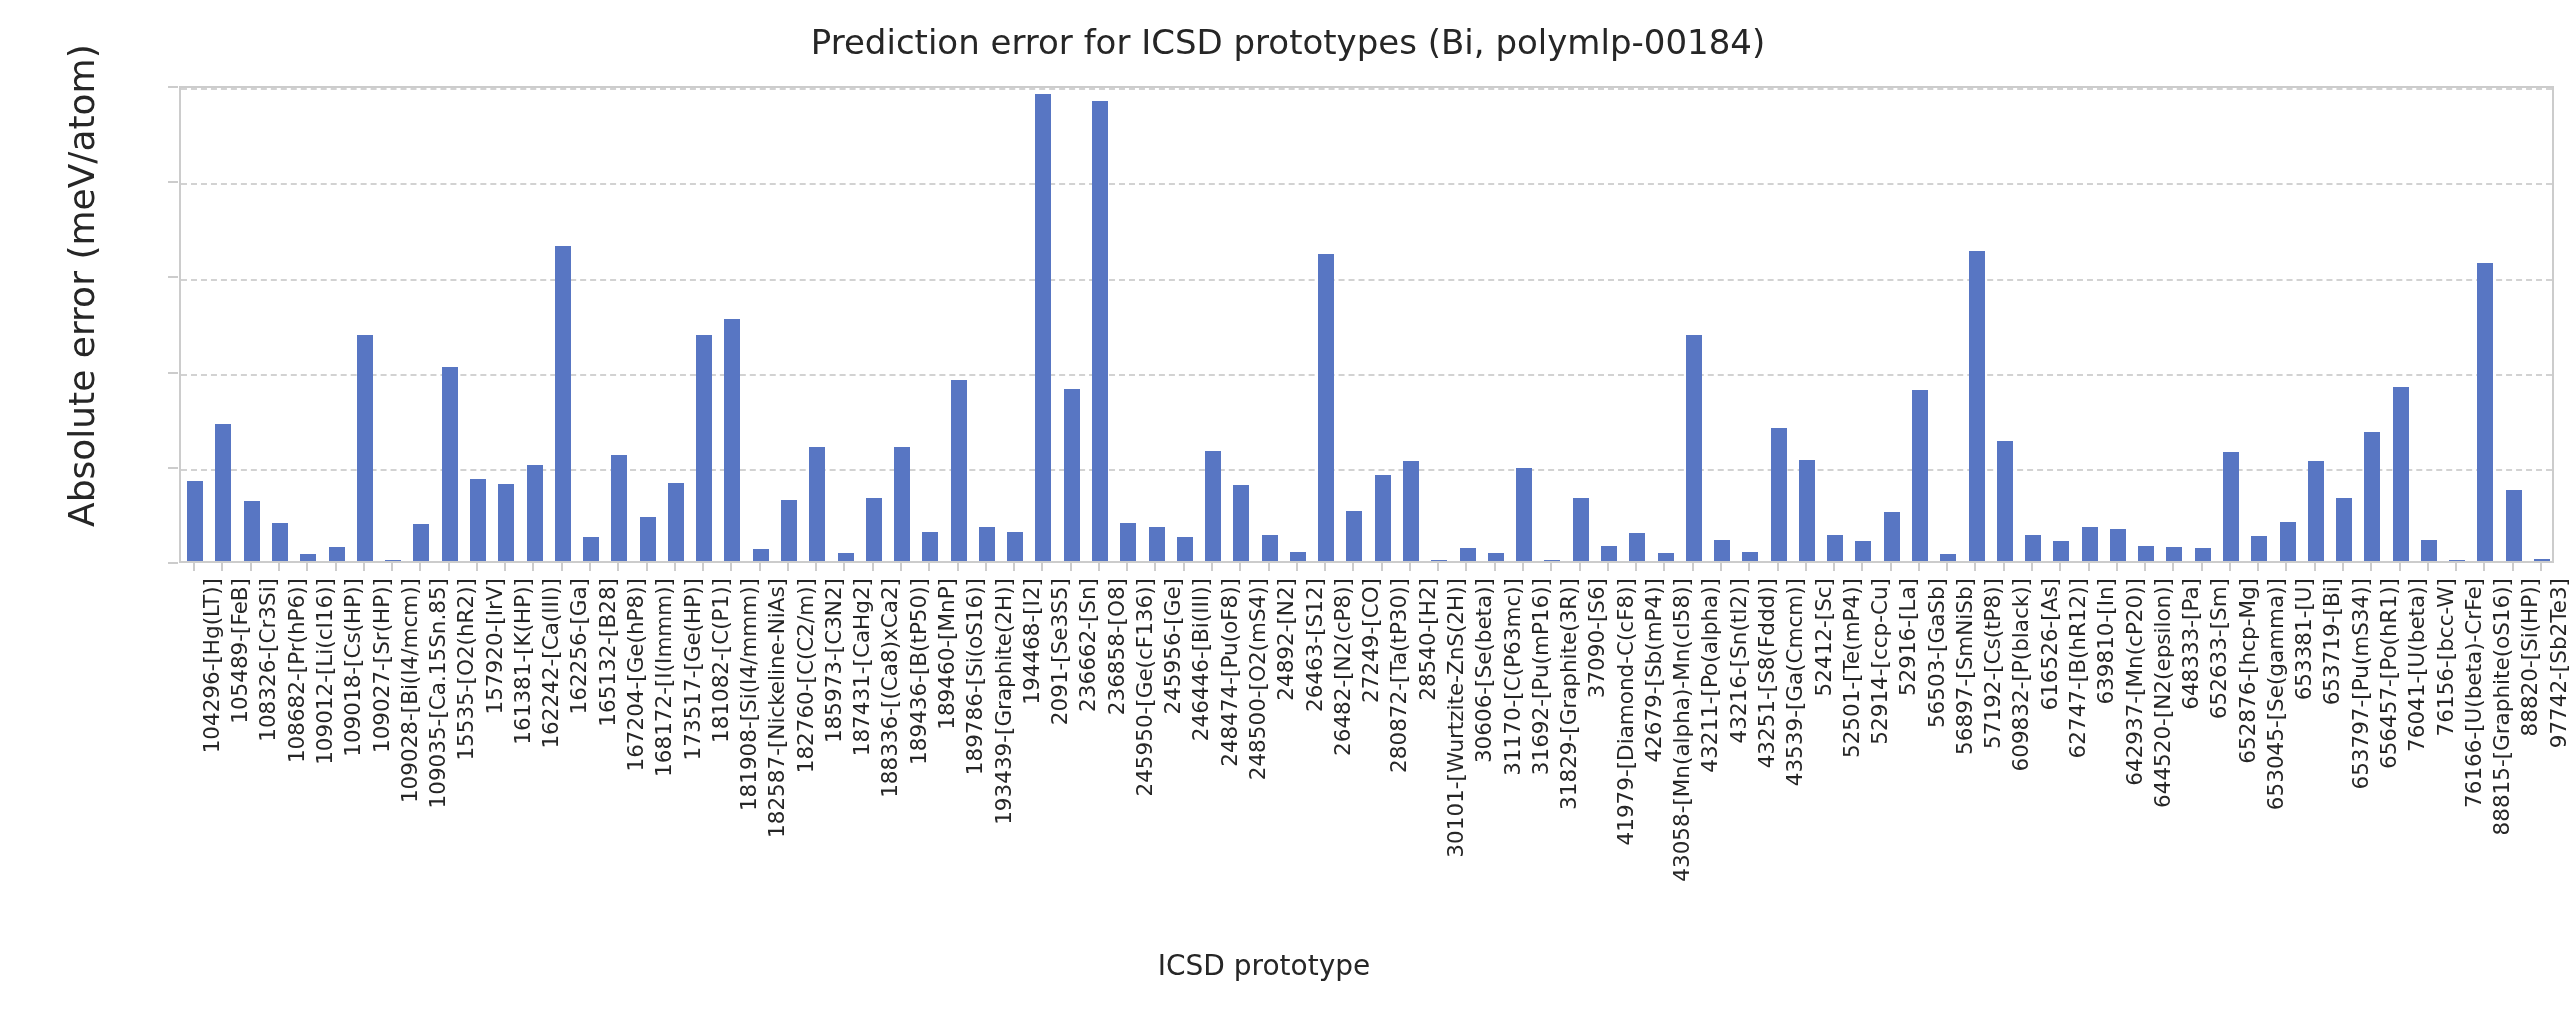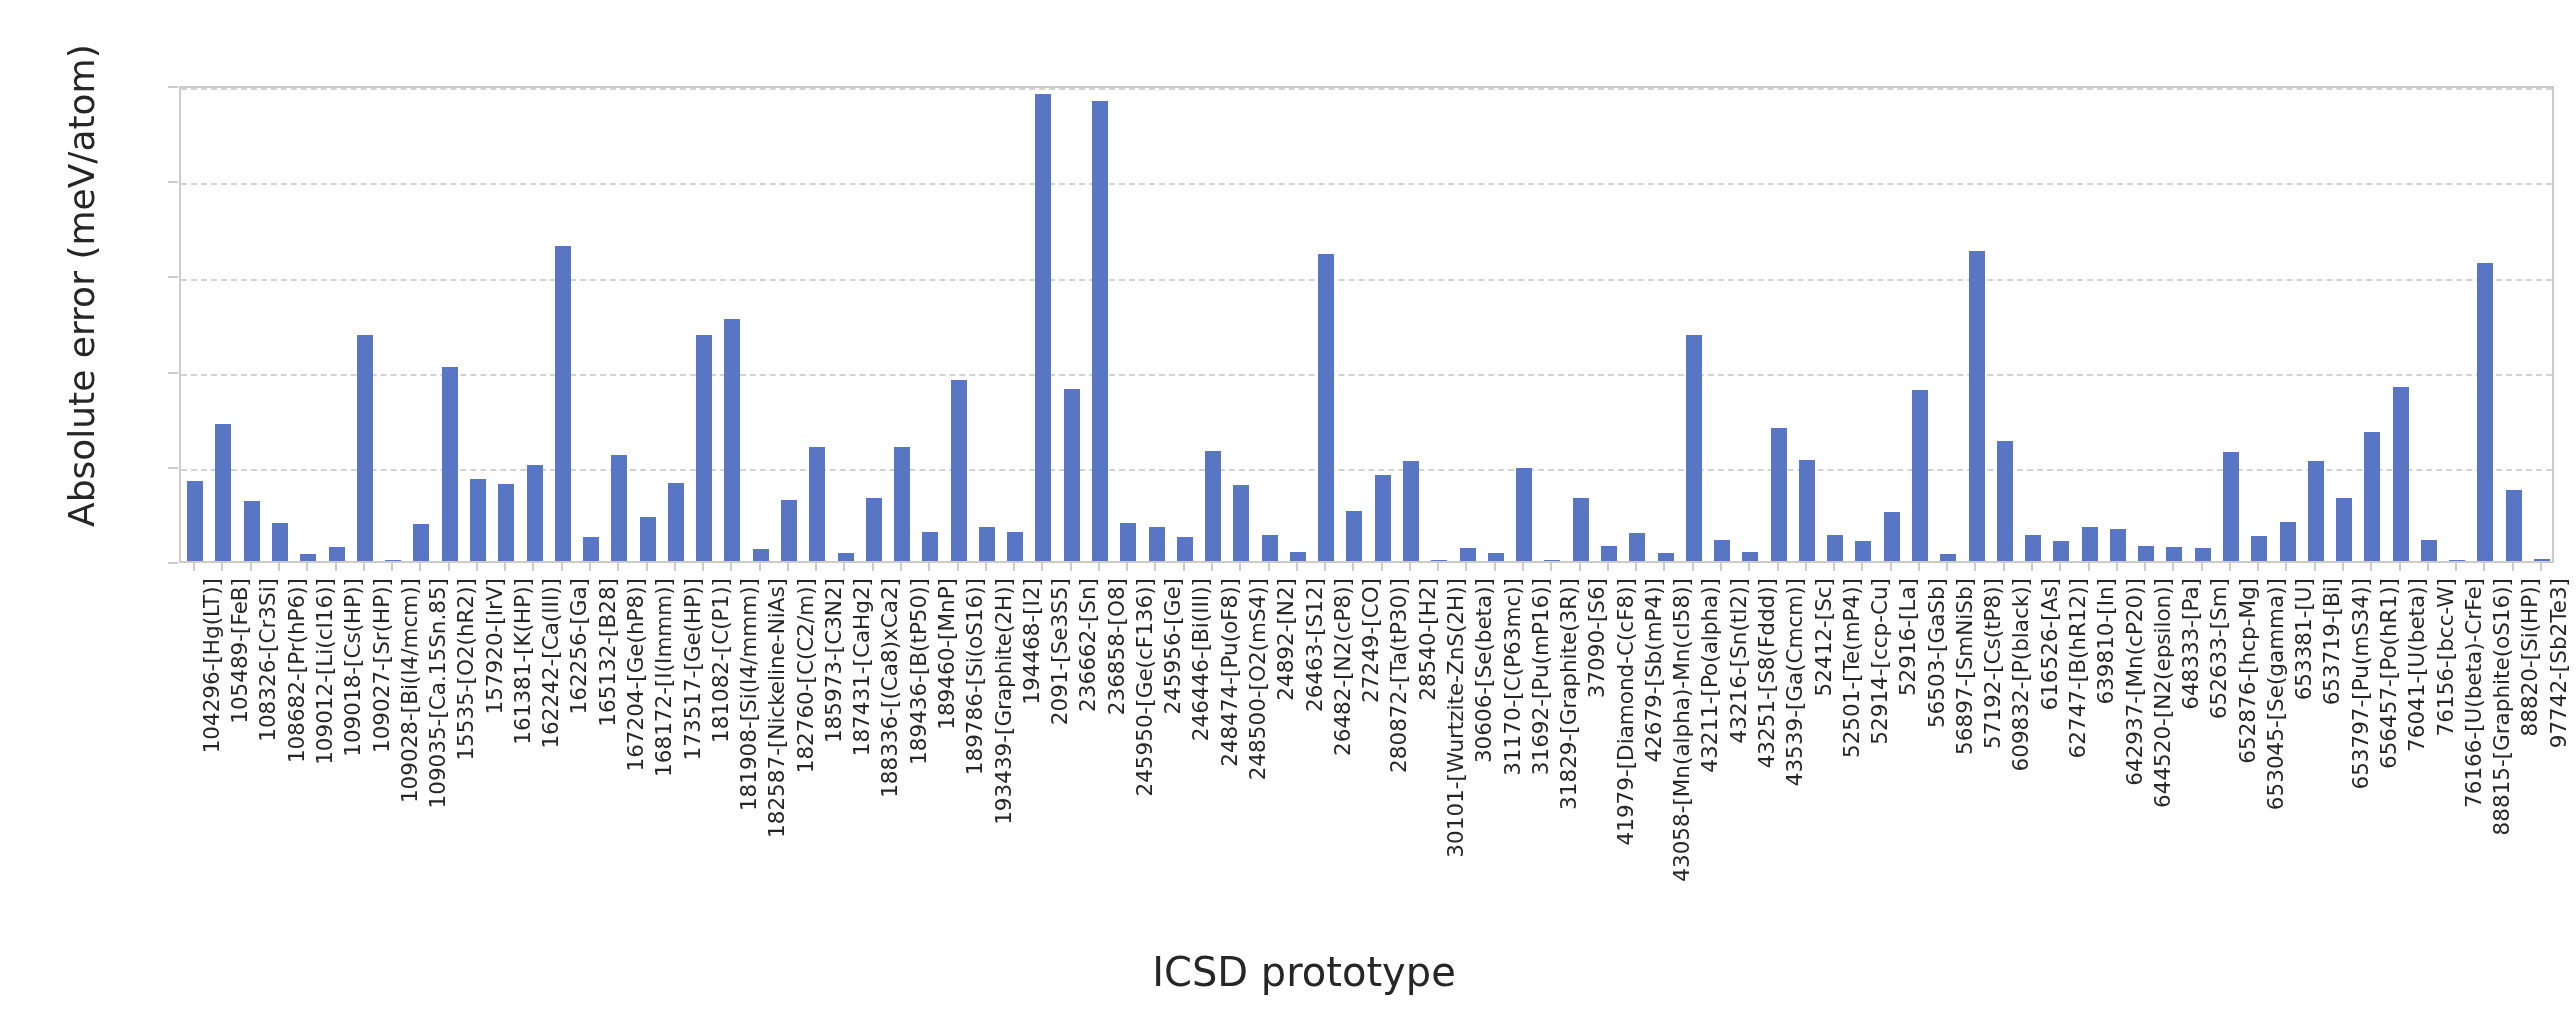--- a/index.html
+++ b/index.html
@@ -51,23 +51,22 @@
     white-space: nowrap;
   }
 
   
   #xlabel {
     position: absolute;
     left: 0;
     top: 949px;
     width: 2528px;
     text-align: center;
-    font-size: 40px;
+    font-size: 28px;
     color: #262626;
-    margin-left: 40px;
   }
 
   
   #plot-area {
     position: absolute;
     left: 179px;
     top: 86px;
     width: 2375px;
     height: 477px;
     background: #ffffff;
@@ -130,20 +129,21 @@
     white-space: nowrap;
     transform-origin: left top;
     transform: rotate(-90deg) translate(-100%, 0);
   }
 </style>
 </head>
 <body>
 
 <div id="figure">
 
+  <div id="chart-title">Prediction error for ICSD prototypes (Bi, polymlp-00184)</div>
 
   <div id="ylabel">Absolute error (meV/atom)</div>
 
   <div id="plot-area">
     <div id="gridlines">
         <div class="gridline" style="top: 381px;"></div>
         <div class="gridline" style="top: 286px;"></div>
         <div class="gridline" style="top: 191px;"></div>
         <div class="gridline" style="top: 95px;"></div>
         <div class="gridline" style="top: 0px;"></div>

